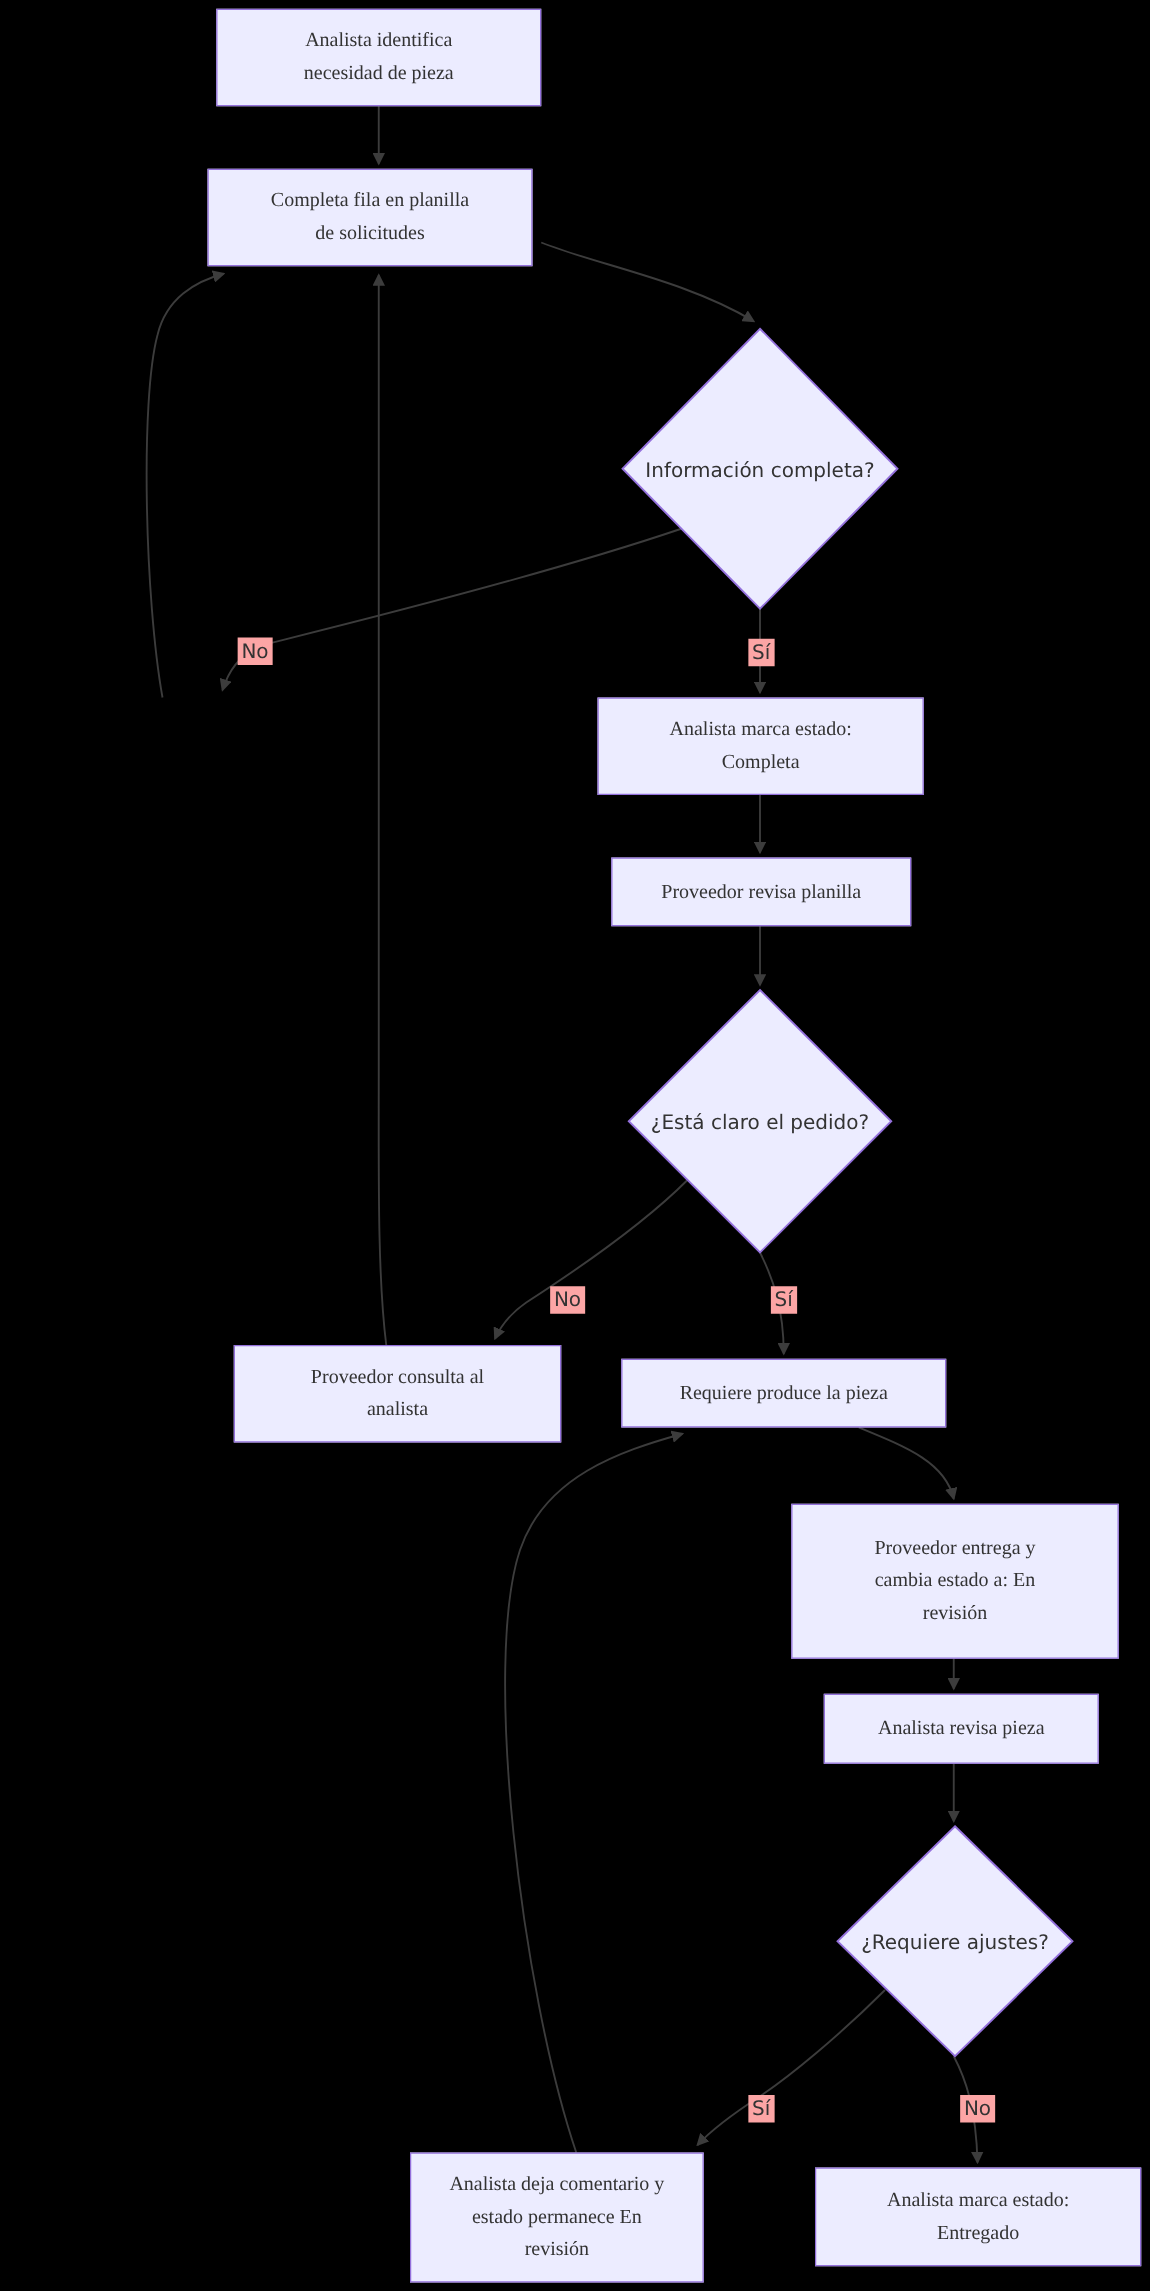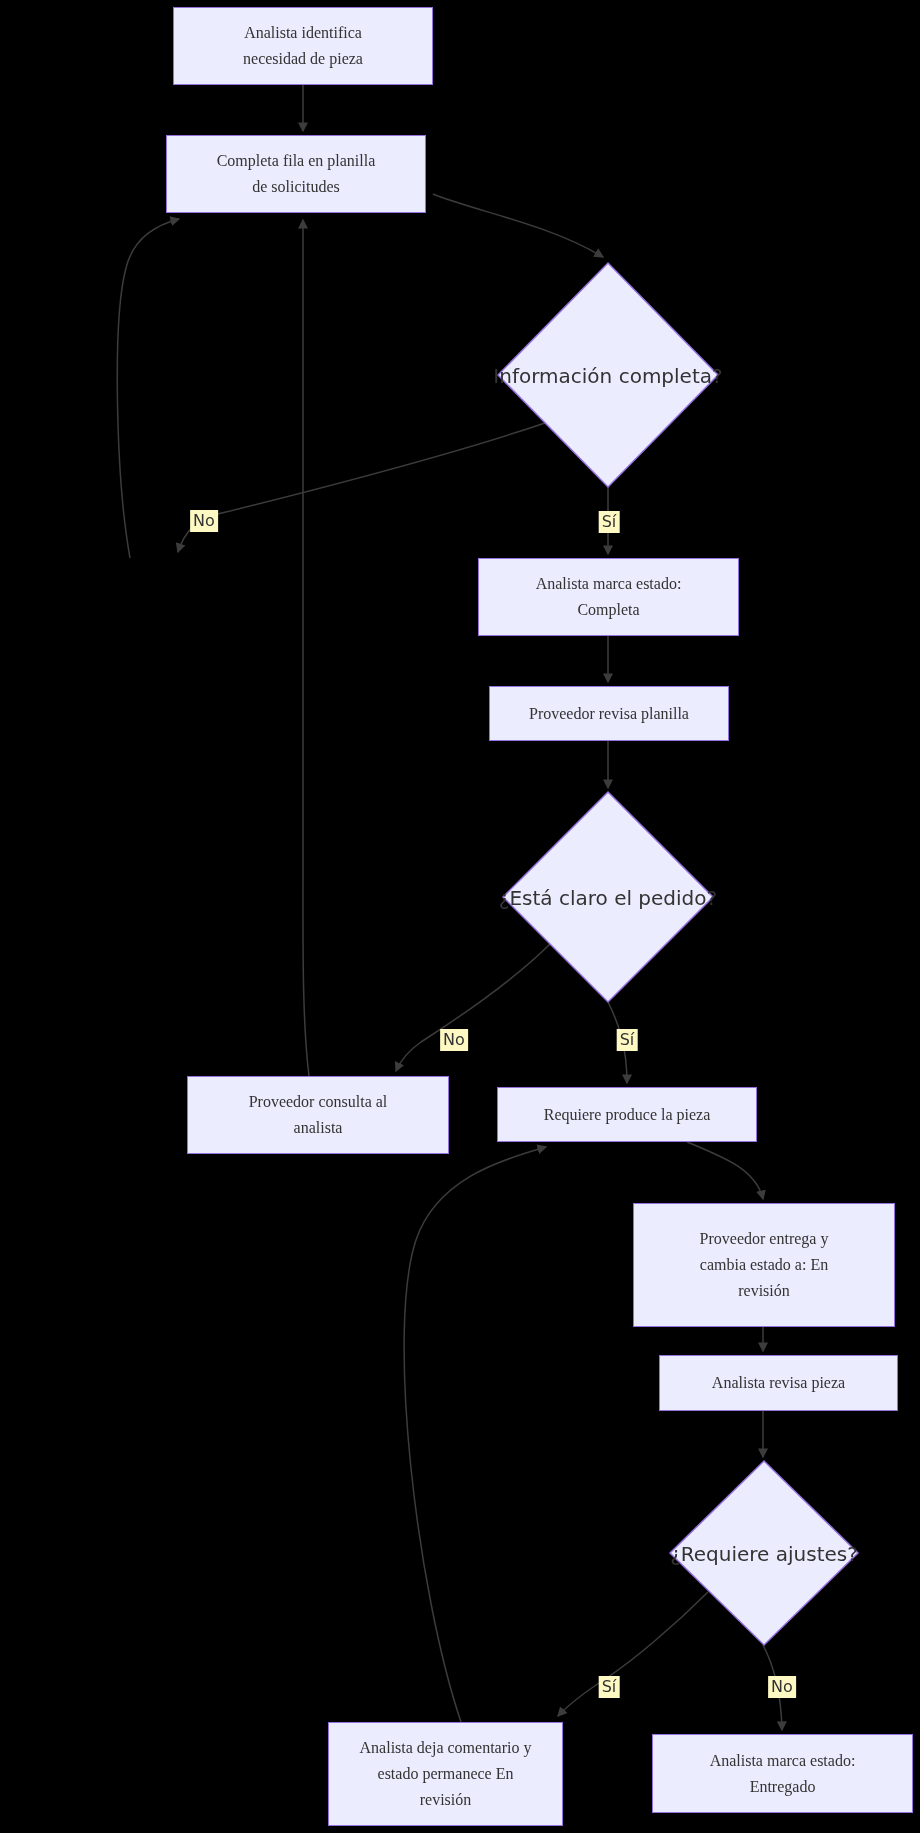--- a/index.html
+++ b/index.html
@@ -3,23 +3,23 @@
 <meta charset="utf-8">
 <style>
   html,body{margin:0;padding:0;background:#000;}
   #canvas{position:relative;width:920px;height:1833px;background:#000;overflow:hidden;
           font-family:"DejaVu Sans","Liberation Sans",sans-serif;color:#333;}
   #edges{position:absolute;left:0;top:0;}
   .node{position:absolute;background:#ECECFF;border:1.5px solid #9370DB;box-sizing:border-box;
         display:flex;flex-direction:column;justify-content:center;align-items:center;
         font-size:16px;line-height:26px;color:#333;text-align:center;font-family:Liberation Serif, serif;}
   .nl{white-space:nowrap;}
-  .dlabel{position:absolute;transform:translate(-50%,-50%);font-size:20px;color:#333;white-space:nowrap;}
+  .dlabel{position:absolute;transform:translate(-50%,-50%);font-size:16px;color:#333;white-space:nowrap;}
   .edge-label{position:absolute;transform:translate(-50%,-50%);font-size:16px;line-height:20px;
-              padding:1px 3px;background:#fef9c3;color:#333;white-space:nowrap;}
+              padding:1px 3px;background:#fca5a5;color:#333;white-space:nowrap;}
 </style>
 </head>
 <body>
 
 <div id="canvas">
 
   <svg id="edges" width="920" height="1833" viewBox="0 0 920 1833">
     <defs>
       <marker id="arrow" viewBox="0 0 10 10" refX="8.6" refY="5" markerWidth="10" markerHeight="10" markerUnits="userSpaceOnUse" orient="auto-start-reverse">
         <path d="M0,0 L10,5 L0,10 Z" fill="#3c3c3c"></path>
@@ -80,21 +80,21 @@
   <div class="node" style="left:497px;top:1087px;width:260px;height:55px">
     <div class="nl">Requiere produce la pieza</div>
   </div>
 
   <div class="node" style="left:633px;top:1203px;width:262px;height:124px">
     <div class="nl">Proveedor entrega y</div>
     <div class="nl">cambia estado a: En</div>
     <div class="nl">revisión</div>
   </div>
 
-  <div class="node" style="left:659px;top:1355px;width:239px;height:56px">
+  <div class="node" style="left:659px;top:1355px;width:220px;height:56px">
     <div class="nl">Analista revisa pieza</div>
   </div>
 
   <div class="node" style="left:328px;top:1722px;width:235px;height:104px">
     <div class="nl">Analista deja comentario y</div>
     <div class="nl">estado permanece En</div>
     <div class="nl">revisión</div>
   </div>
 
   <div class="node" style="left:652px;top:1734px;width:261px;height:79px">

